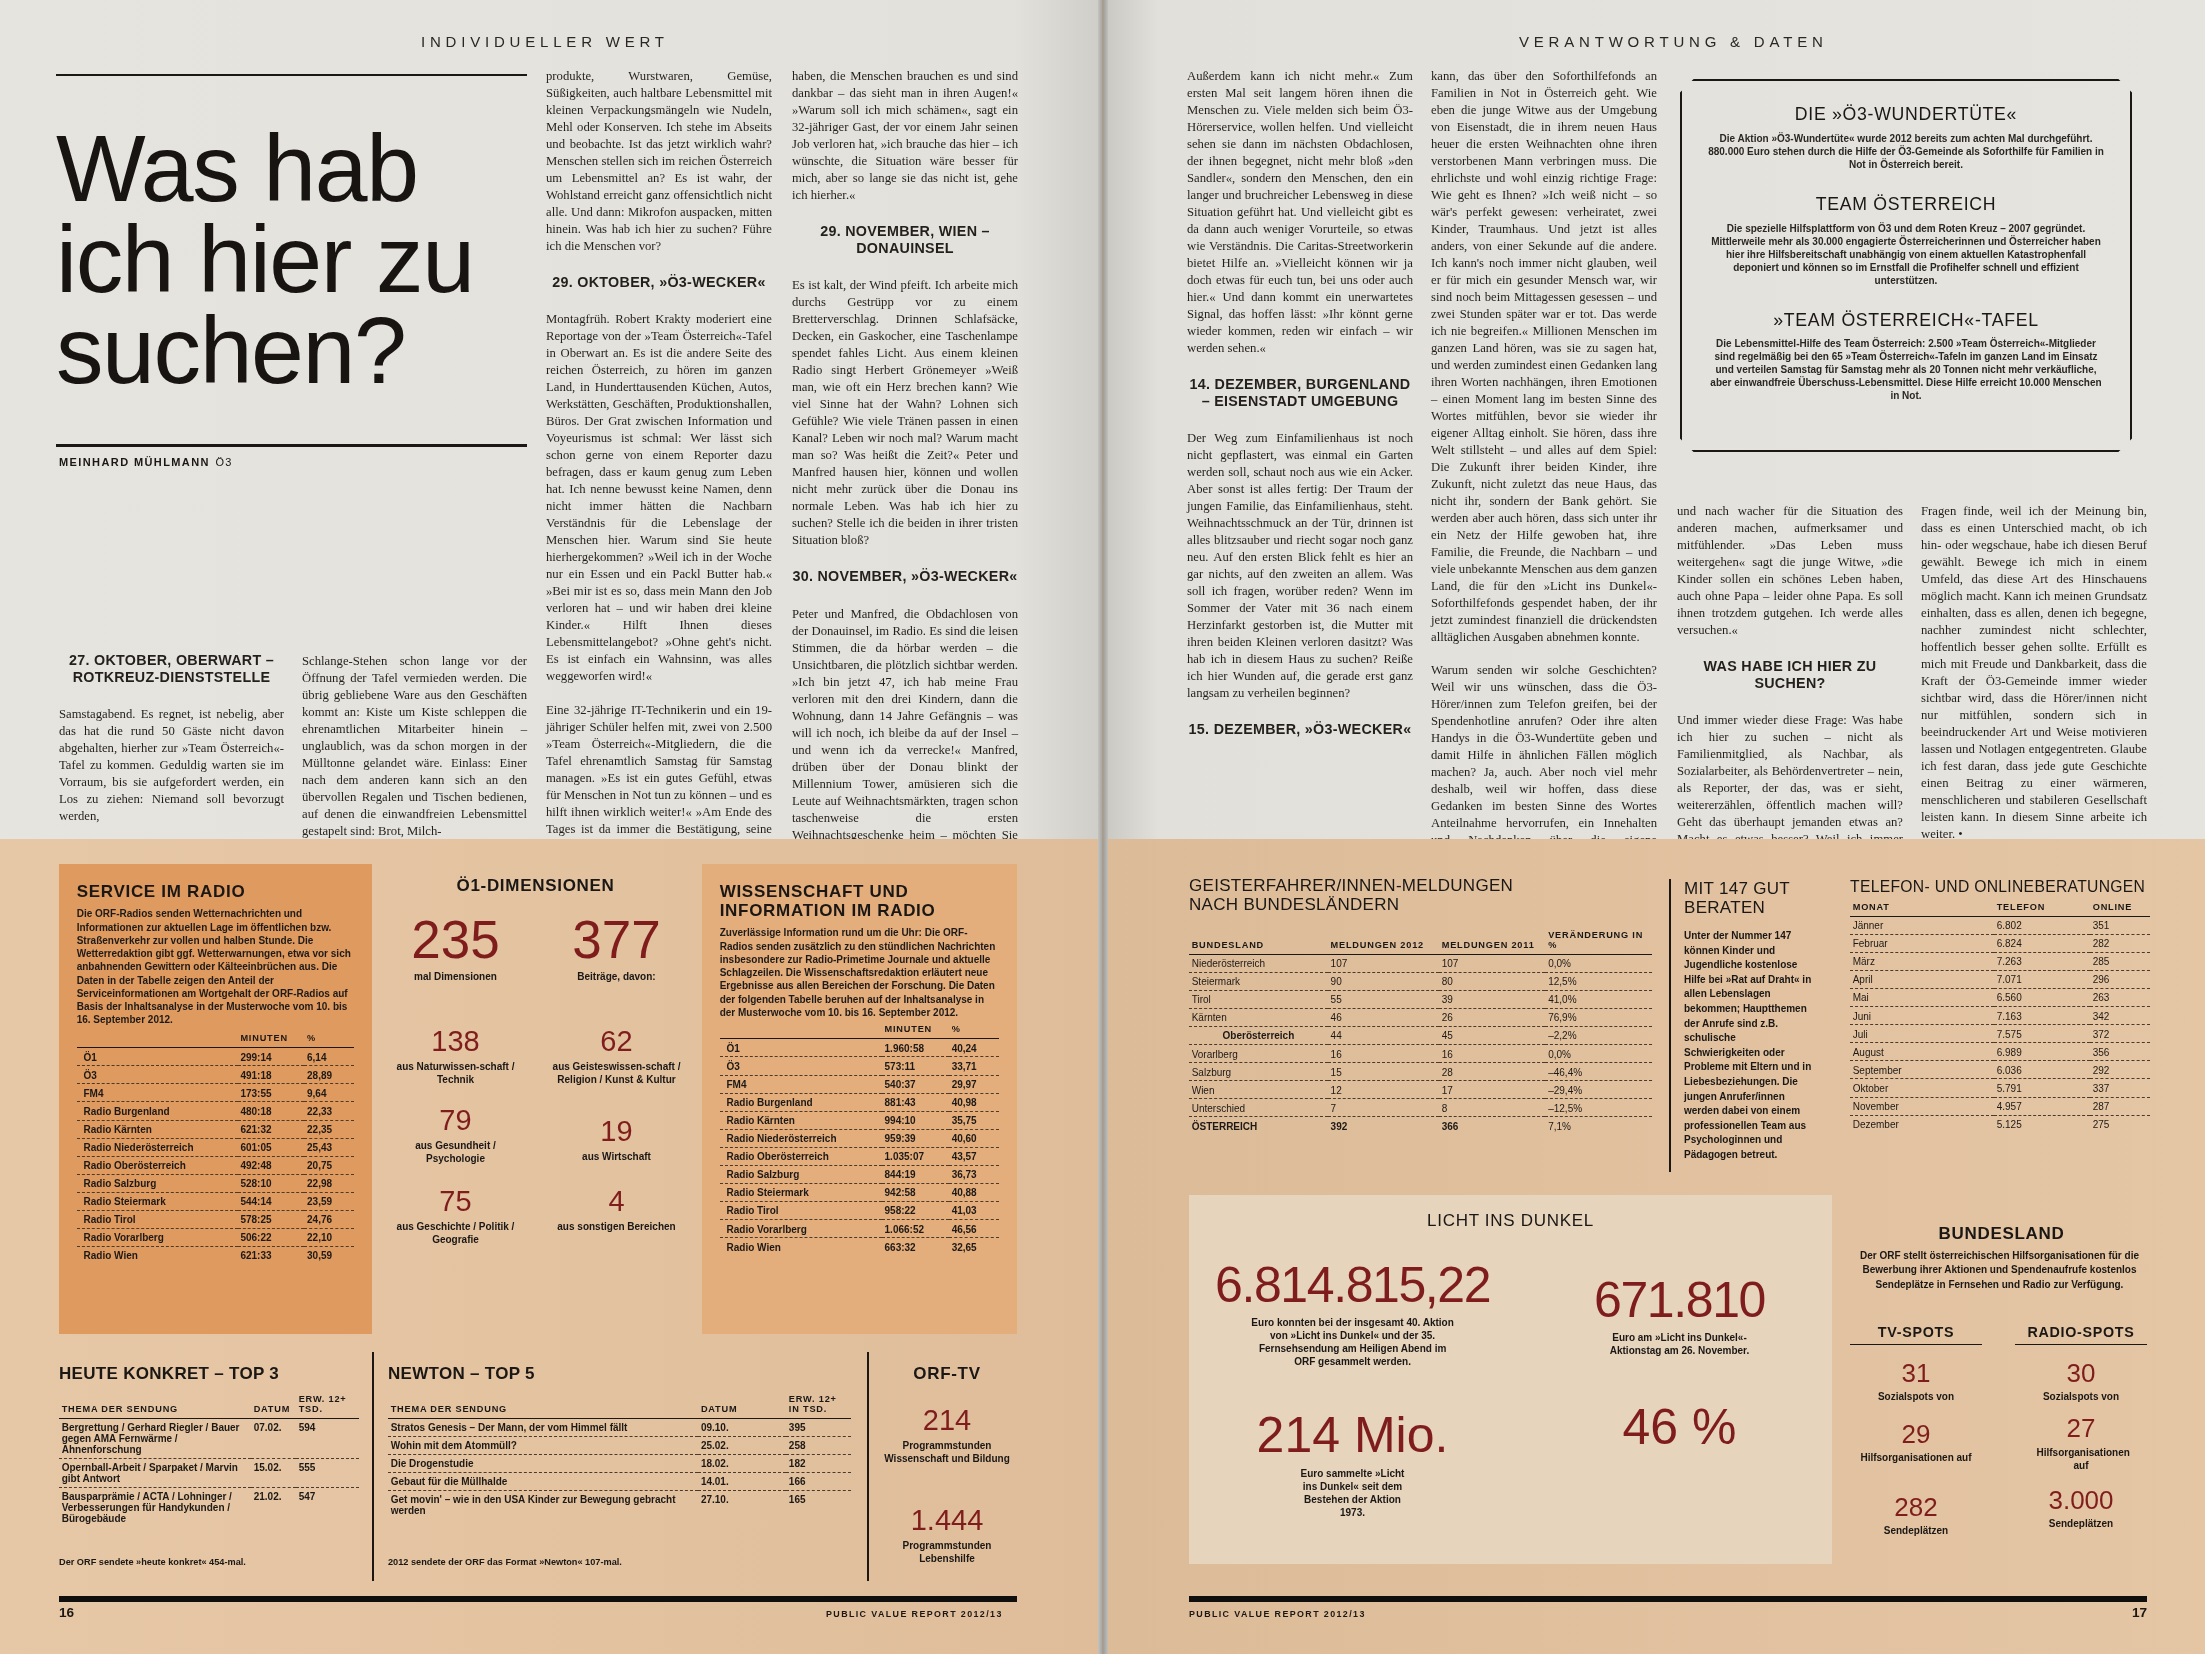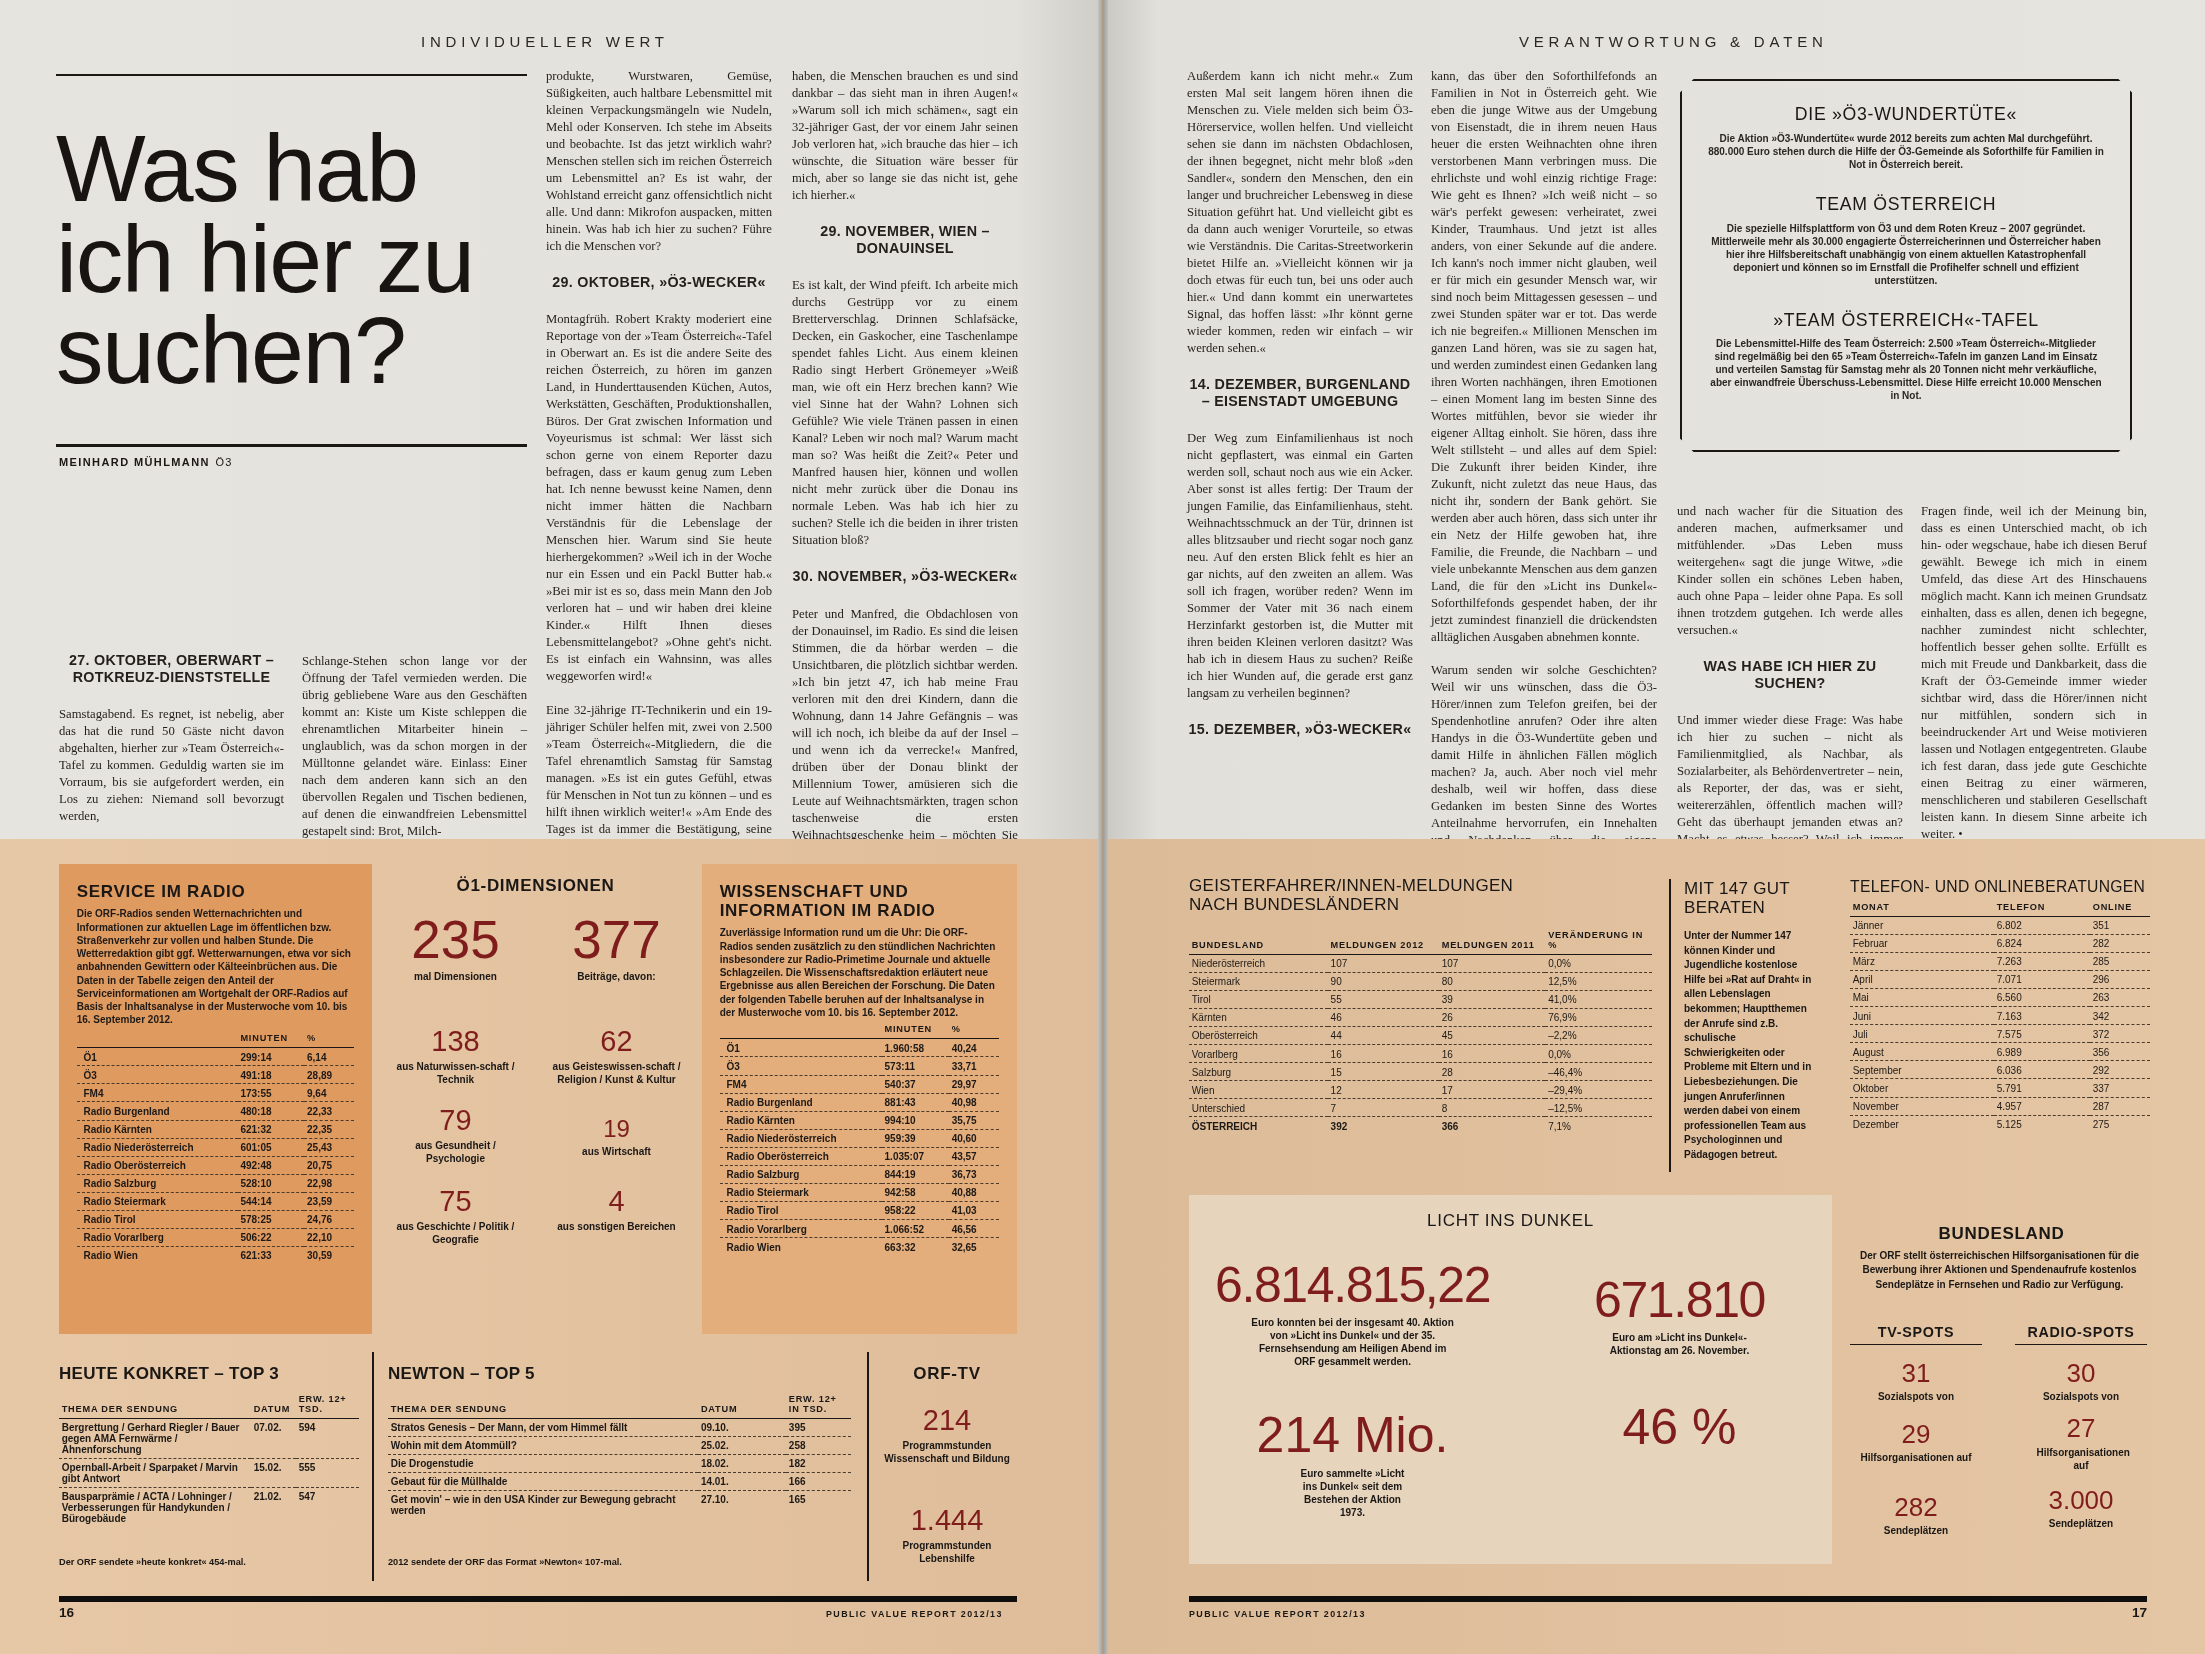--- a/index.html
+++ b/index.html
@@ -209,21 +209,21 @@
   </div>
 <div class="stat" style="left:552px;top:1027px;width:129px">
     <div class="num" style="font-size:29px">62</div>
     <div class="cap">aus Geisteswissen-schaft / Religion / Kunst &amp; Kultur</div>
   </div>
 <div class="stat" style="left:391px;top:1106px;width:129px">
     <div class="num" style="font-size:29px">79</div>
     <div class="cap">aus Gesundheit / Psychologie</div>
   </div>
 <div class="stat" style="left:552px;top:1117px;width:129px">
-    <div class="num" style="font-size:24px">19</div>
+    <div class="num" style="font-size:29px">19</div>
     <div class="cap">aus Wirtschaft</div>
   </div>
 <div class="stat" style="left:391px;top:1187px;width:129px">
     <div class="num" style="font-size:29px">75</div>
     <div class="cap">aus Geschichte / Politik / Geografie</div>
   </div>
 <div class="stat" style="left:552px;top:1187px;width:129px">
     <div class="num" style="font-size:29px">4</div>
     <div class="cap">aus sonstigen Bereichen</div>
   </div>
@@ -426,21 +426,21 @@
           <td style="font-weight: normal;">39</td>
           <td style="font-weight: normal;">41,0%</td>
         </tr>
         <tr>
           <td style="font-weight: normal;">Kärnten</td>
           <td style="font-weight: normal;">46</td>
           <td style="font-weight: normal;">26</td>
           <td style="font-weight: normal;">76,9%</td>
         </tr>
         <tr>
-          <td style="font-weight: normal;">Oberösterreich</td>
+          <td style="font-weight: bold; text-align: center;">Oberösterreich</td>
           <td style="font-weight: normal;">44</td>
           <td style="font-weight: normal;">45</td>
           <td style="font-weight: normal;">–2,2%</td>
         </tr>
         <tr>
           <td style="font-weight: normal;">Vorarlberg</td>
           <td style="font-weight: normal;">16</td>
           <td style="font-weight: normal;">16</td>
           <td style="font-weight: normal;">0,0%</td>
         </tr>

